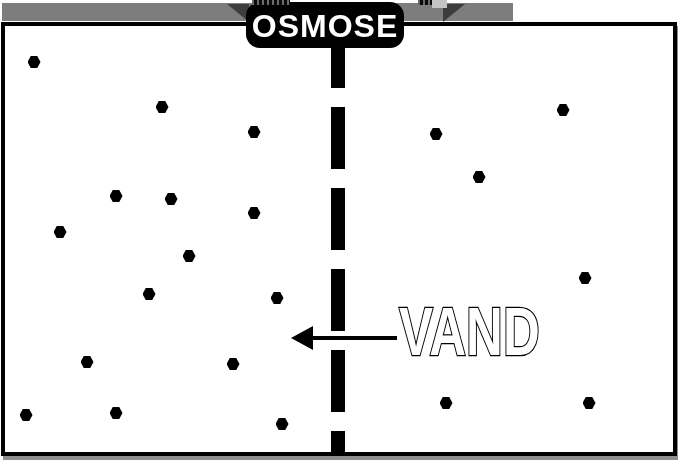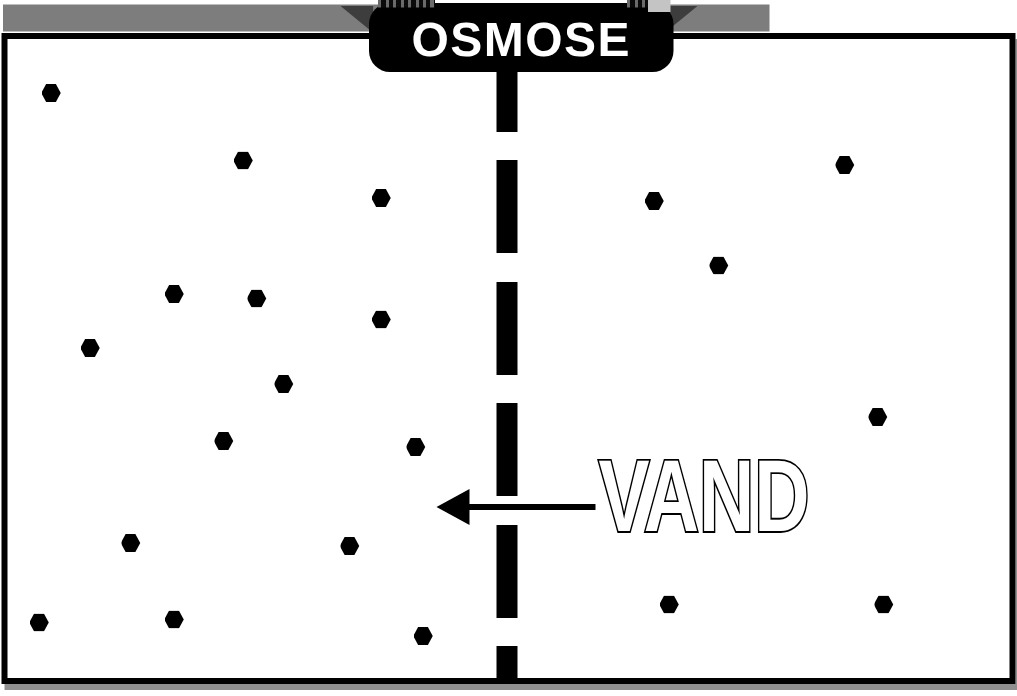--- a/index.html
+++ b/index.html
@@ -23,21 +23,21 @@
     box-sizing:border-box;border:4px solid var(--ink,#000);
     background:#fff;box-shadow:2px 4px 0 var(--shadow-gray,#8f8f8f);
   }
   
   .membrane{
     position:absolute;left:331px;top:26px;width:14px;height:426px;
     background:repeating-linear-gradient(to bottom,var(--ink,#000) 0 62px,transparent 62px 81px);
   }
   
   .banner{
-    position:absolute;left:246px;top:2px;width:203px;height:46px;
+    position:absolute;left:246px;top:2px;width:158px;height:46px;
     background:var(--ink,#000);border-radius:14px;
     display:flex;align-items:center;justify-content:center;
   }
   .banner-text{
     color:#fff;font-size:32px;font-weight:bold;letter-spacing:1px;
     line-height:1;padding-top:2px;white-space:nowrap;
   }
   .hatch{
     position:absolute;top:0;height:5px;
     background:repeating-linear-gradient(90deg,#6a6a6a 0 2px,#0a0a0a 2px 5px);

